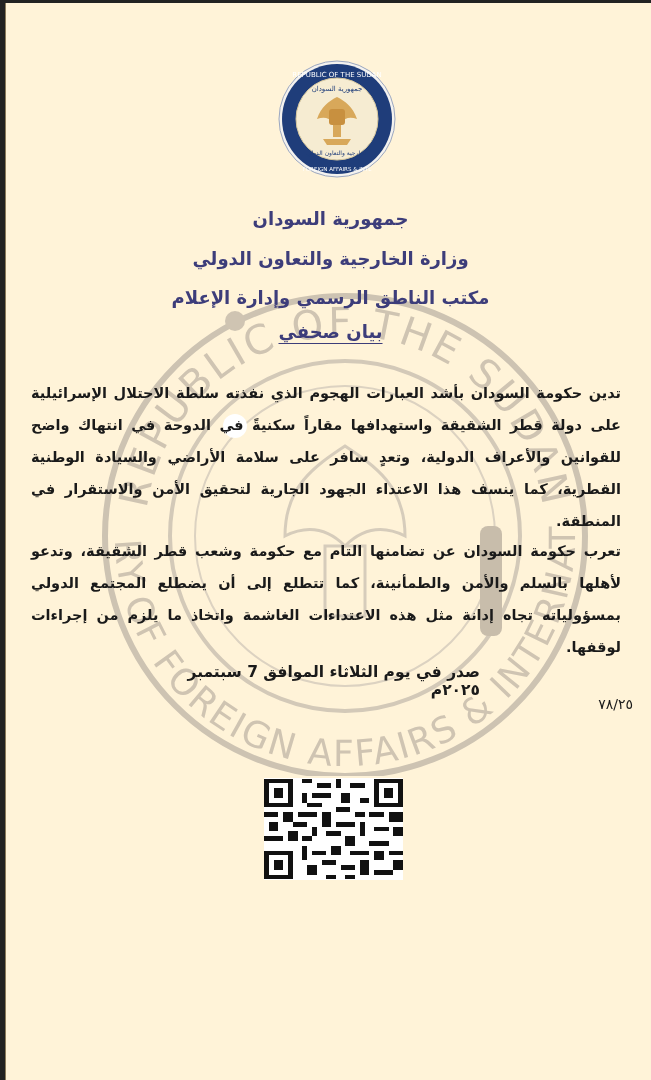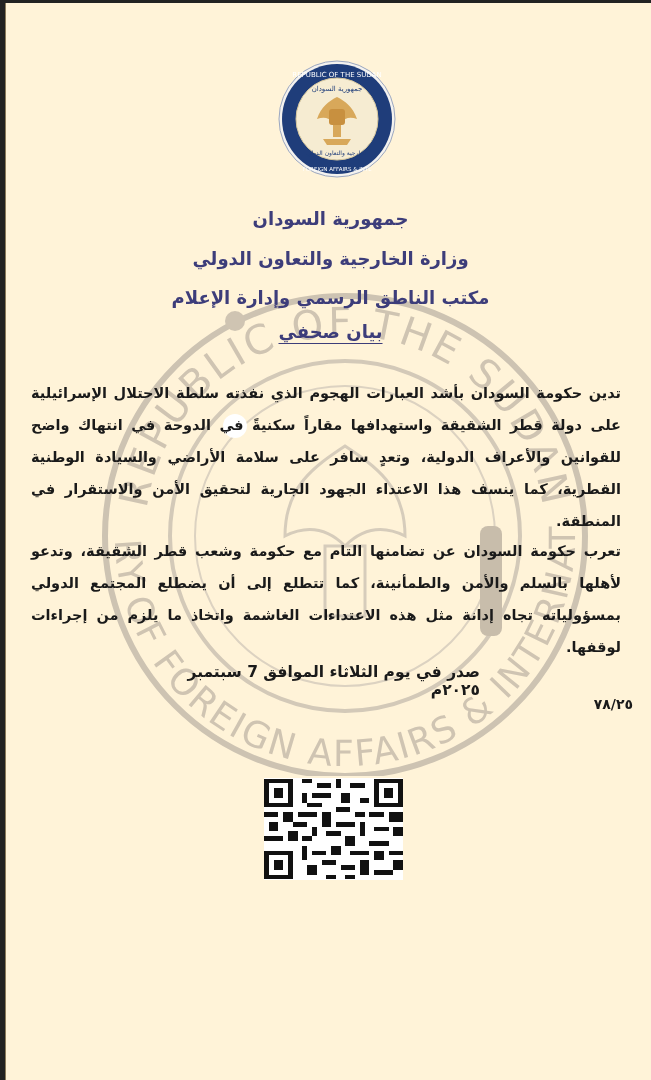--- a/index.html
+++ b/index.html
@@ -39,21 +39,21 @@
       color:#1a1a1a; font-size:14.5px; line-height:32px; font-weight:bold;
     }
     .p1 { top:374px; }
     .p2 { top:532px; }
     .issued {
       position:absolute; top:660px; left:140px; width:335px; direction:rtl; text-align:right;
       font-size:15.5px; font-weight:bold; color:#1a1a1a;
     }
     .ref {
       position:absolute; top:693px; right:18px; direction:rtl;
-      font-size:14px; font-weight:bold; color:#1a1a1a;
+      font-size:14px; font-weight:normal; color:#1a1a1a;
     }
     .qr {
       position:absolute; left:259px; top:775px; width:139px; height:102px;
       background:#fff;
     }
   </style>
 </head>
 <body>
 
 <div class="page">

